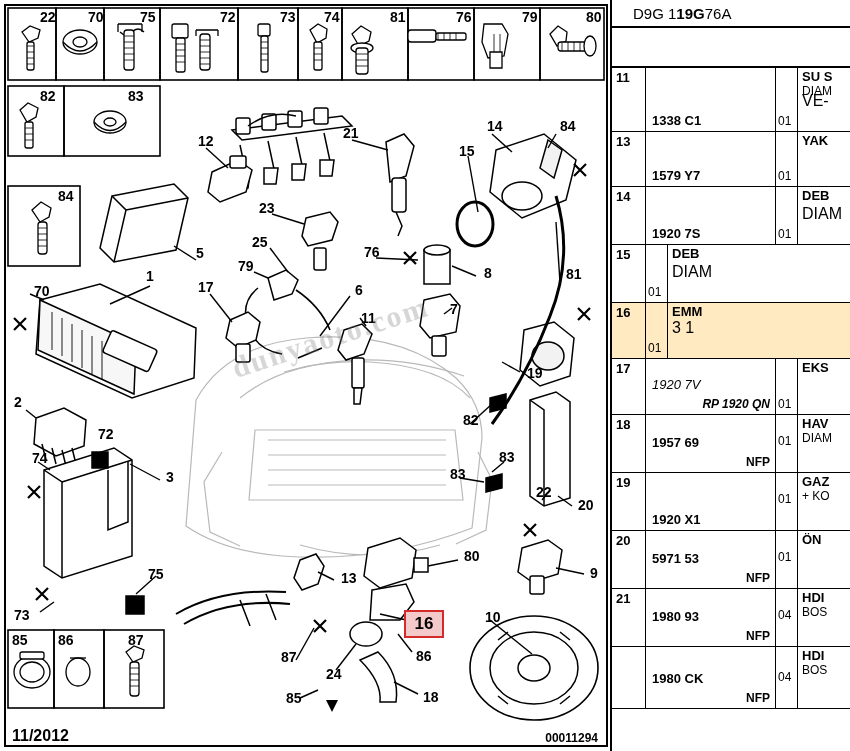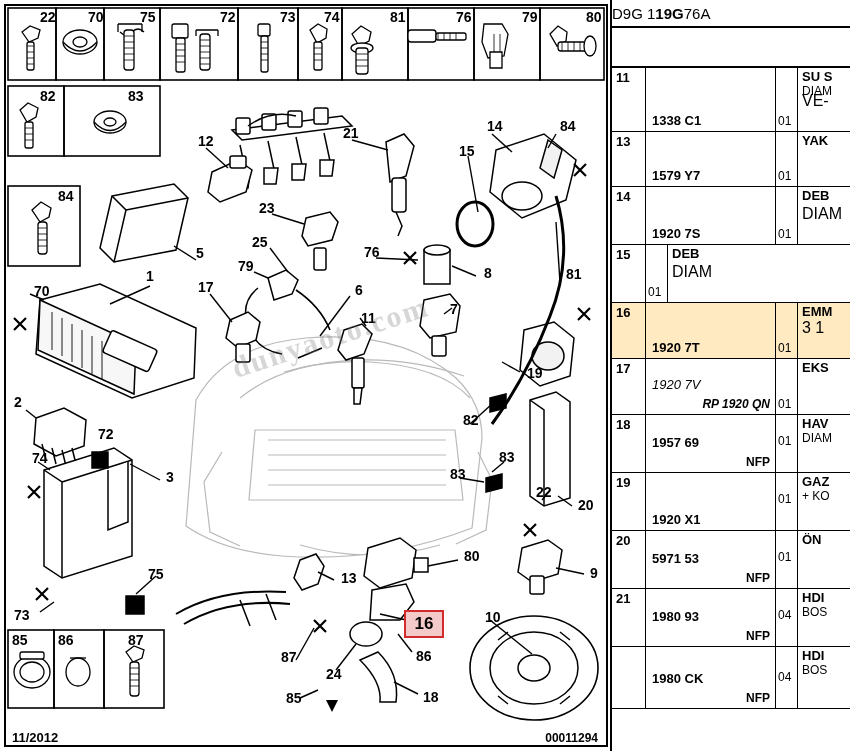--- a/index.html
+++ b/index.html
@@ -16,21 +16,21 @@
   
   .diagram{
     position:absolute;left:0;top:0;width:612px;height:751px;
     border-right:2px solid #000;
     box-sizing:border-box;
   }
 
   .lbl{
     position:absolute;font-size:14px;font-weight:bold;color:#000;
   }
-  .date{position:absolute;left:12px;bottom:6px;font-size:13px;font-weight:bold;}
+  .date{position:absolute;left:12px;bottom:6px;font-size:16px;font-weight:bold;}
   .code{position:absolute;right:12px;bottom:6px;font-size:12px;font-weight:bold;}
 
   .hl-box{
     position:absolute;border:2px solid #d12b2b;background:#f3c9c9;
     width:40px;height:28px;display:flex;align-items:center;justify-content:center;
     font-size:17px;font-weight:bold;color:#000;box-sizing:border-box;
   }
 
   .wm{
     position:absolute;left:228px;top:320px;
@@ -40,21 +40,21 @@
     pointer-events:none;
   }
 
   
   .table-panel{
     position:absolute;left:612px;top:0;width:238px;height:751px;
     box-sizing:border-box;background:#fff;
   }
   .tp-header{
     height:26px;border-bottom:2px solid #000;
-    display:flex;align-items:center;padding-left:0;
+    display:flex;align-items:center;padding-left:21px;
     font-size:15px;
   }
   .tp-header .b{font-weight:bold;}
   .tp-subhead{height:38px;border-bottom:2px solid #000;}
   .trow{
     display:flex;border-bottom:1.5px solid #000;position:relative;
     box-sizing:border-box;
   }
   .trow.hl{background:#ffeac2;}
   .c-num{
@@ -475,23 +475,20 @@
           <span>01</span>
         </div>
       <div class="c-desc">
         <span class="d1">DEB</span>
         <span class="d2">DIAM</span>
       </div>
     </div>
 
     <div class="trow hl" style="height:56px;">
       <div class="c-num">16</div>
-      <div class="c-ref">
-          <span class="r1">1920 7T</span>
-        </div>
       <div class="c-qty">
           <span>01</span>
         </div>
       <div class="c-desc">
         <span class="d1">EMM</span>
         <span class="d2">3 1</span>
       </div>
     </div>
 
     <div class="trow" style="height:56px;">

